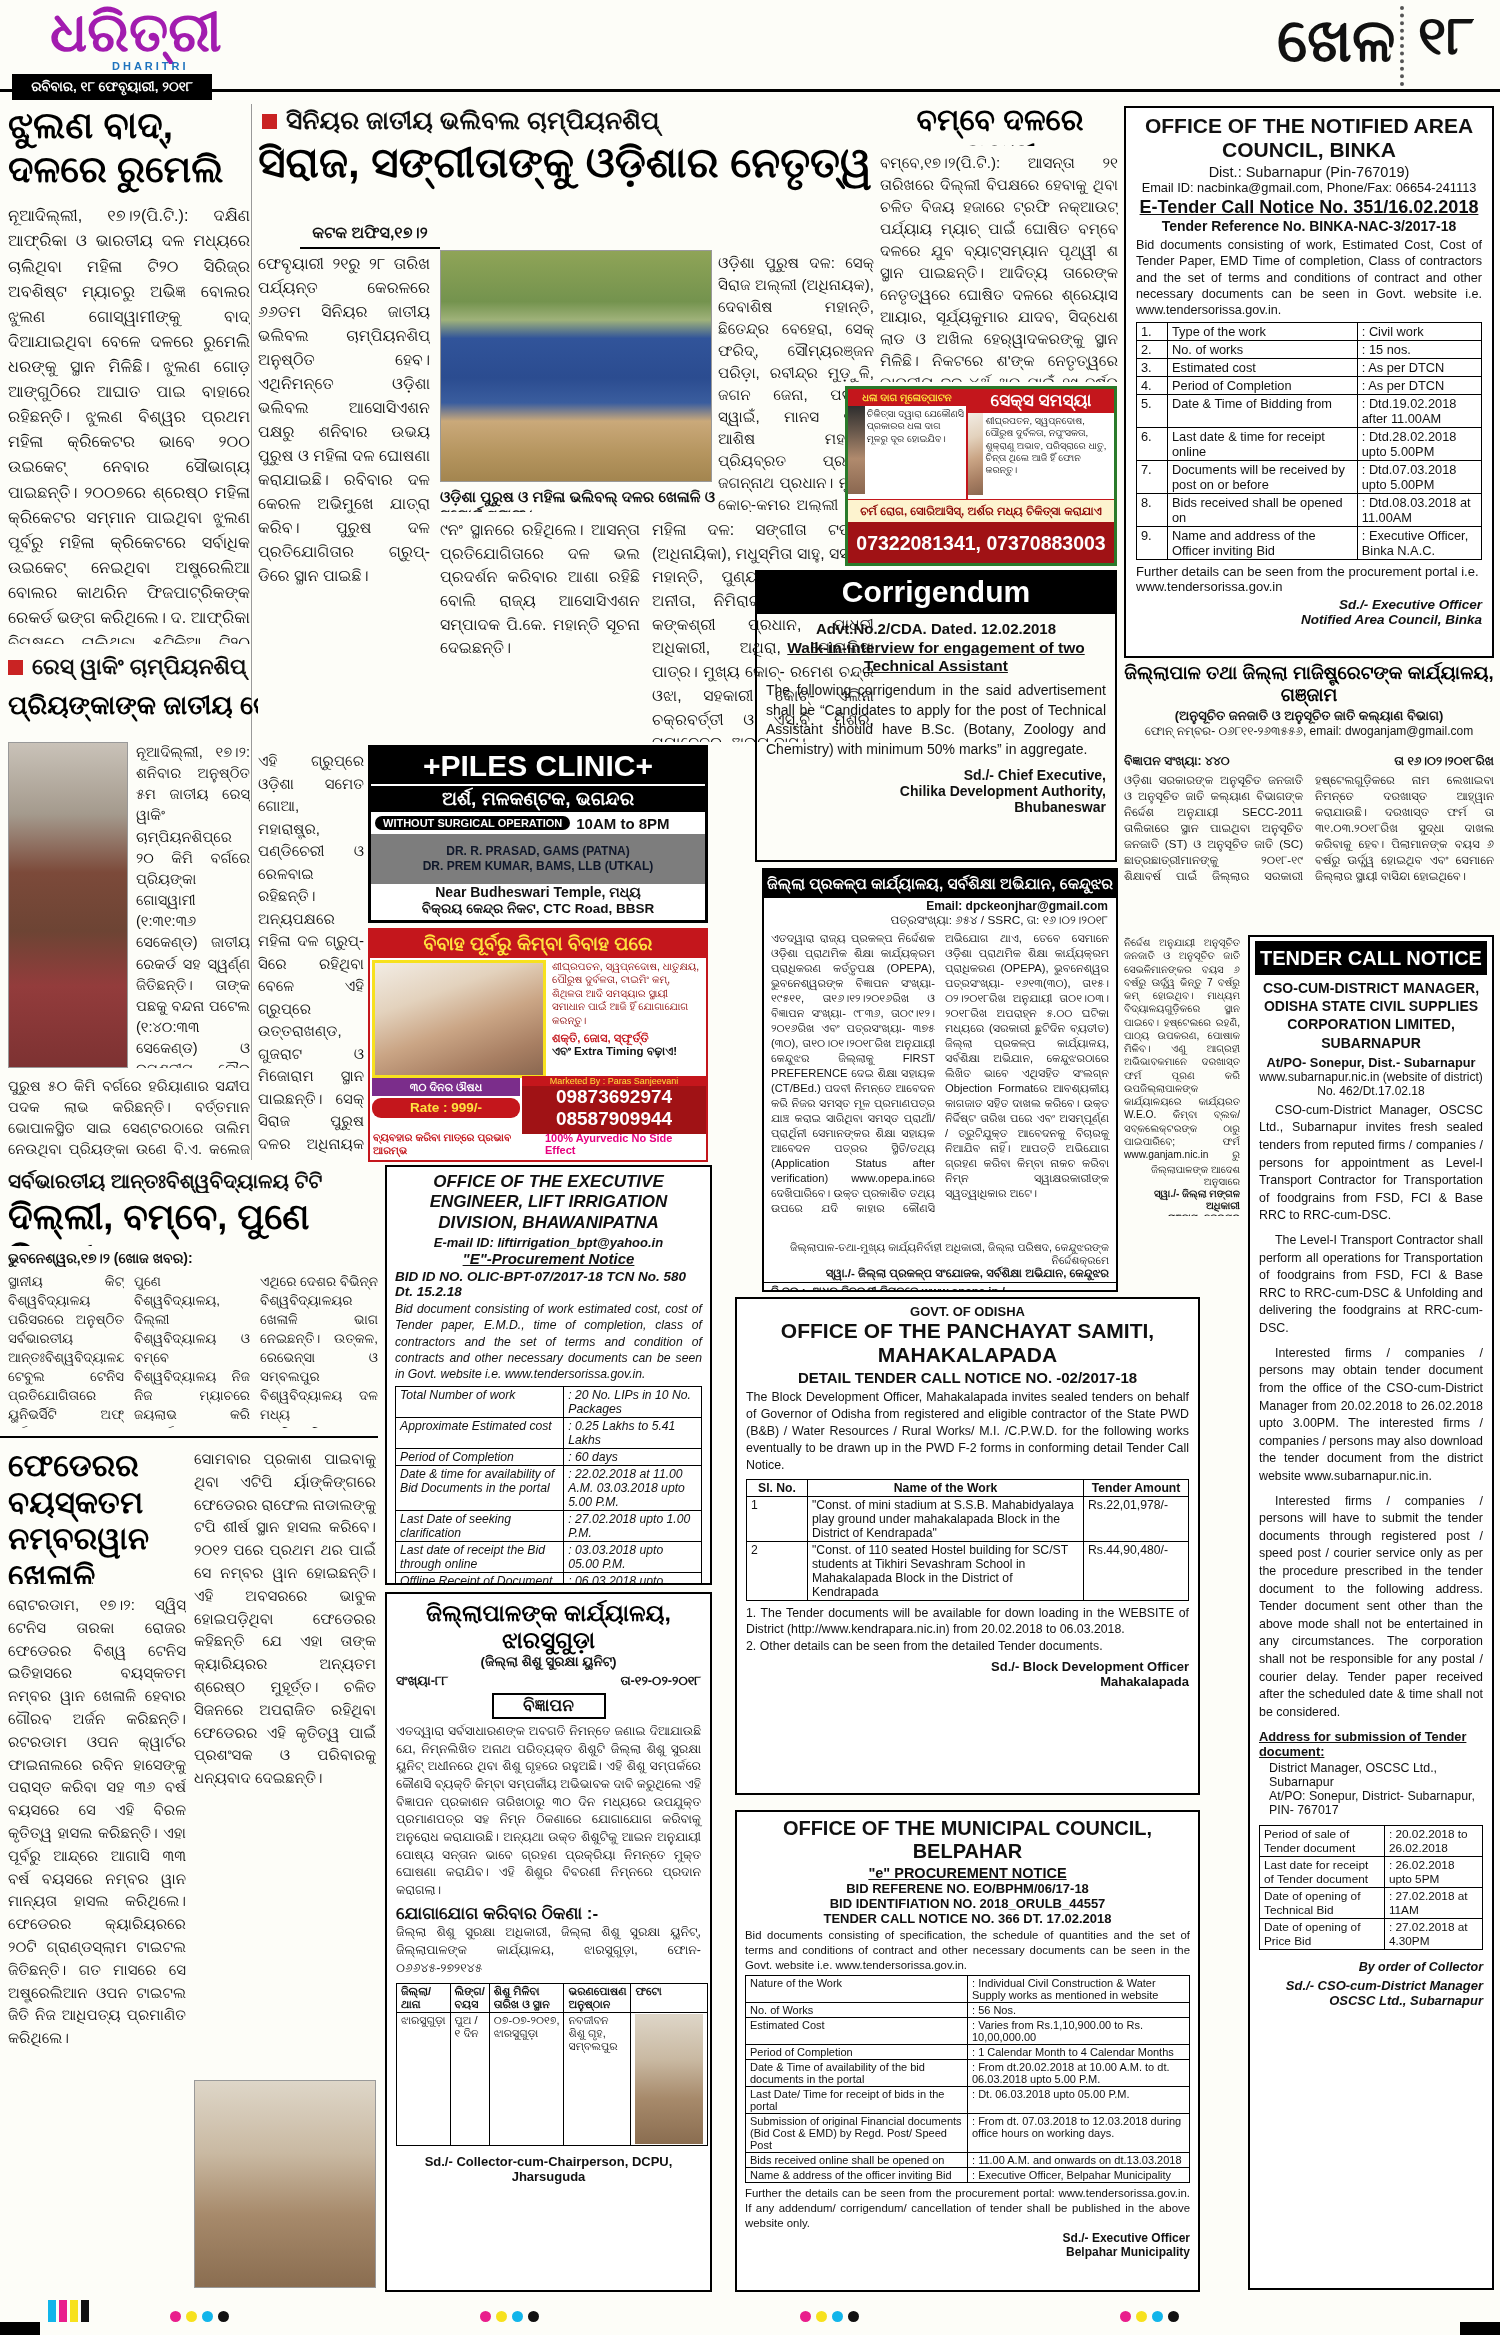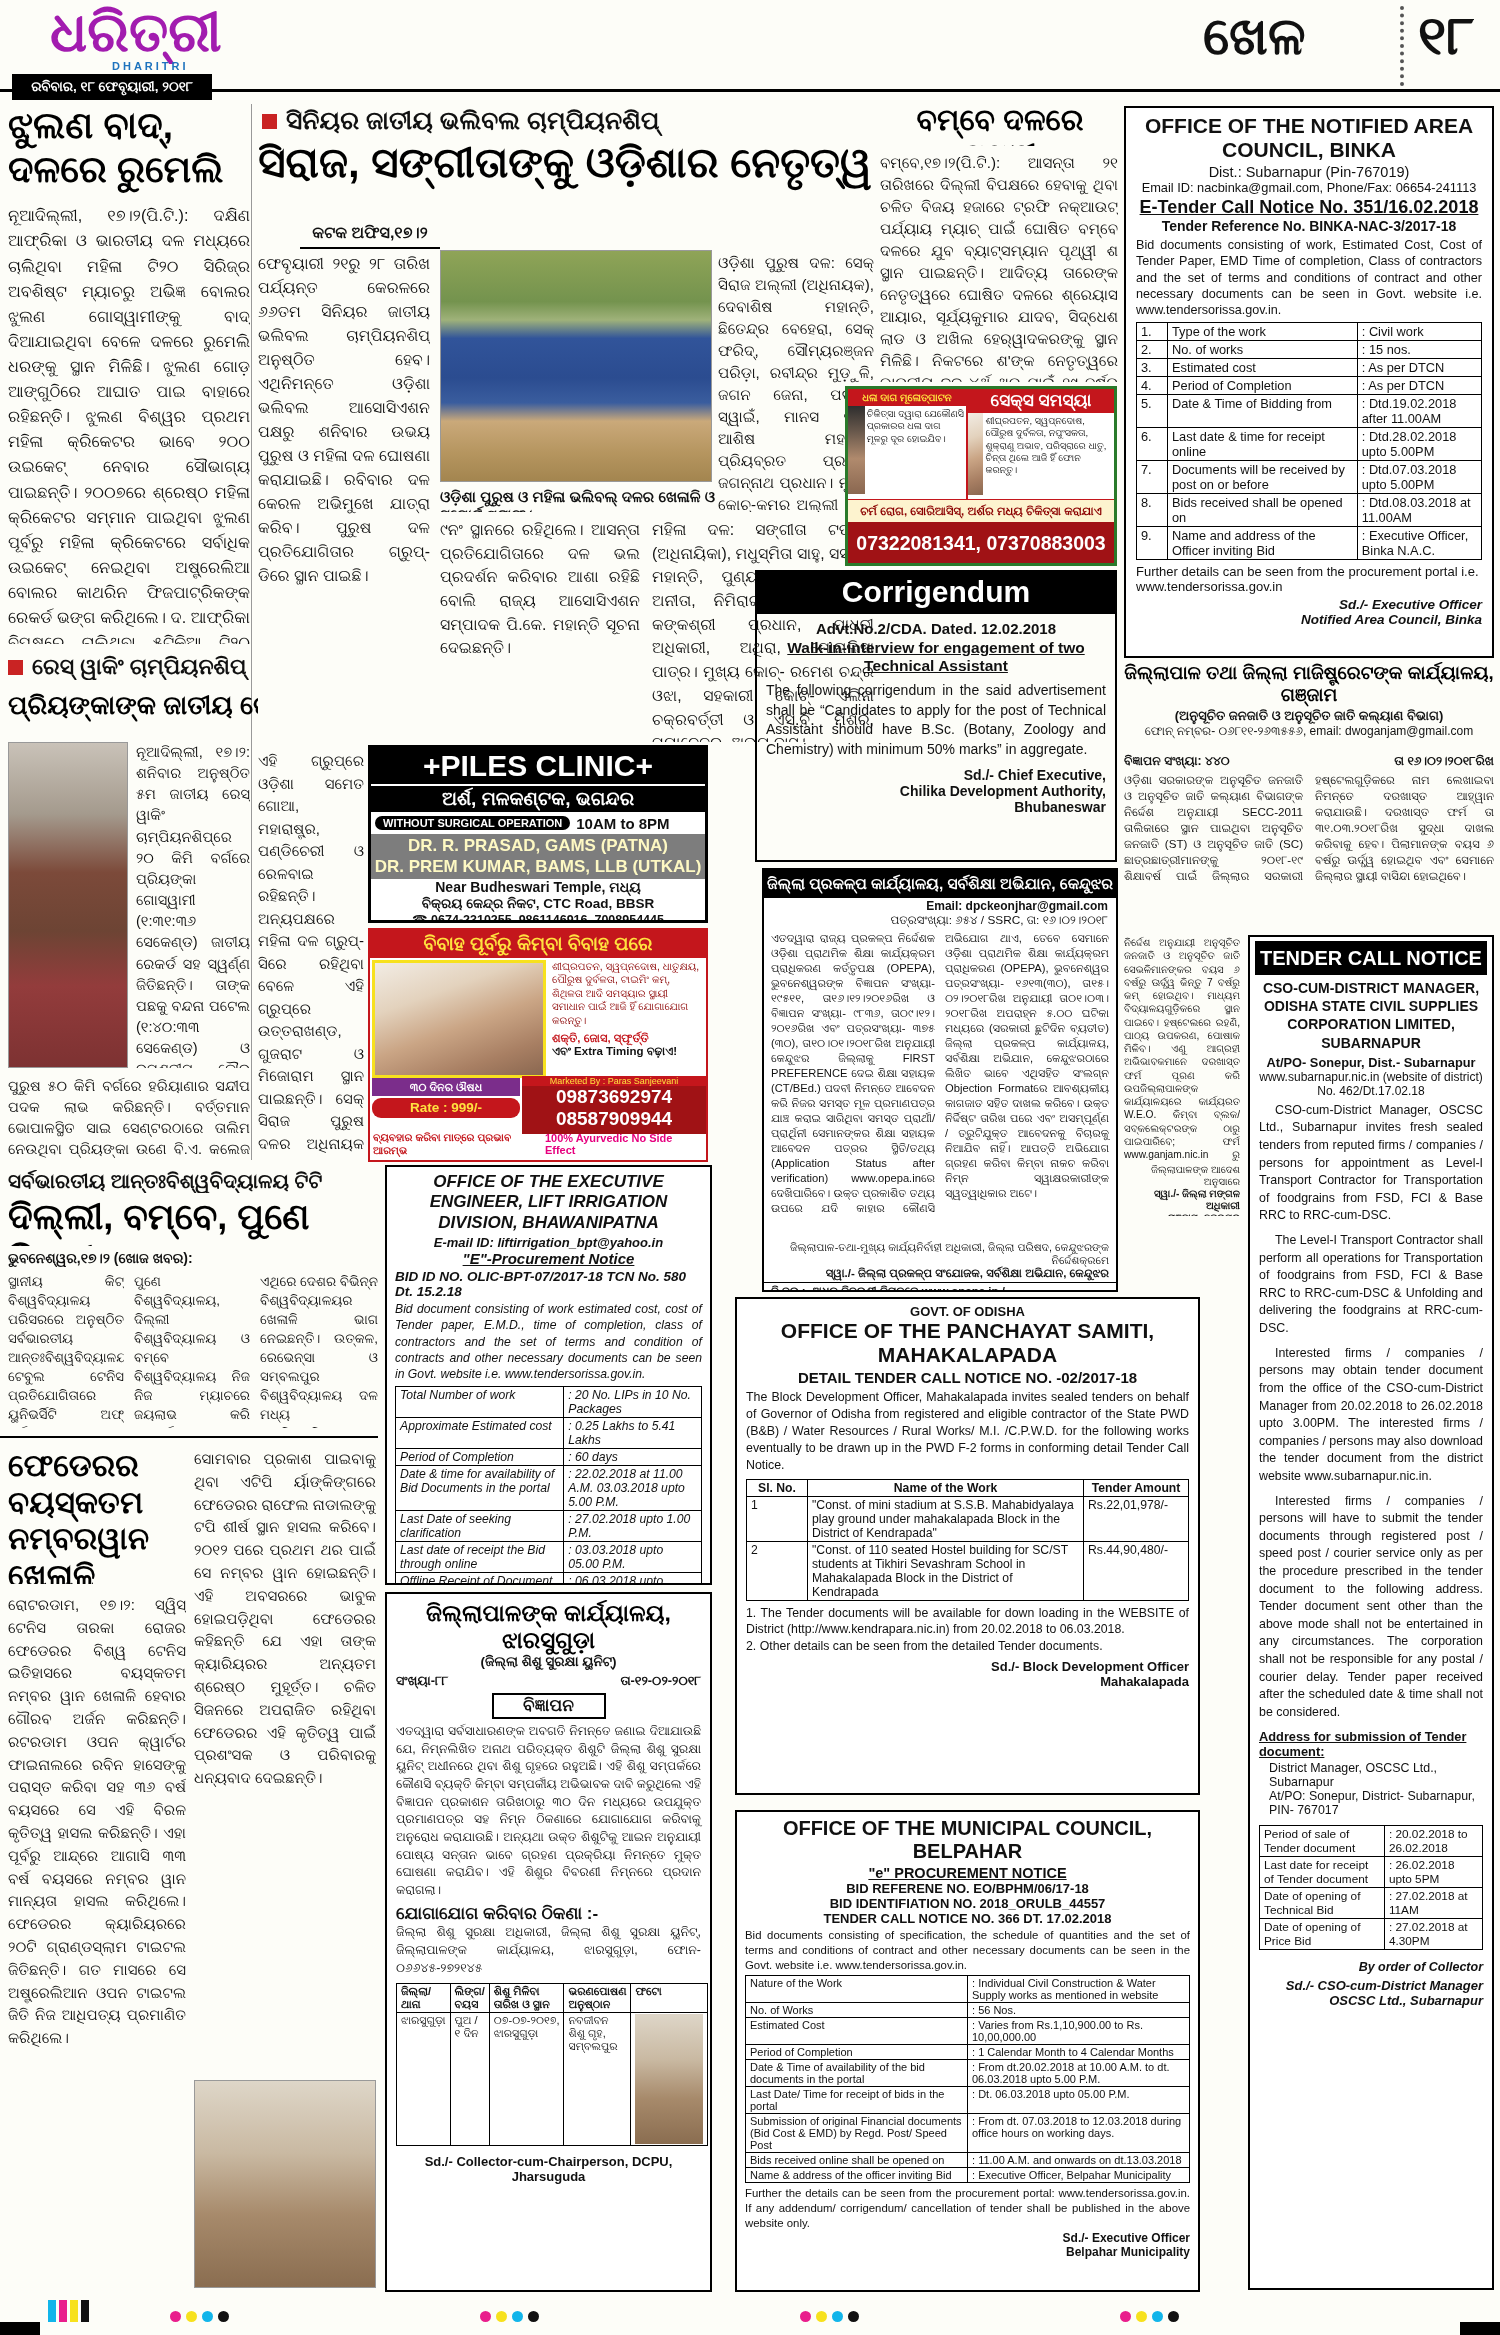--- a/index.html
+++ b/index.html
@@ -32,21 +32,21 @@
 </style>
 </head>
 <body>
 
 <div id="page">
 
   <div class="a" style="left:0;top:89px;width:1500px;height:3px;background:#000;"></div>
   <div class="a b" style="left:50px;top:0px;width:230px;height:64px;font-size:55px;color:#a21caf;">ଧରିତ୍ରୀ</div>
   <div class="a b" style="left:112px;top:60px;font-size:11px;letter-spacing:3px;color:#1e73be;">DHARITRI</div>
   <div class="a blackband b c" style="left:12px;top:74px;width:200px;height:26px;font-size:13.5px;line-height:26px;">ରବିବାର, ୧୮ ଫେବୃୟାରୀ, ୨୦୧୮</div>
-  <div class="a b" style="left:1203px;top:6px;font-size:52px;">ଖେଳ</div>
+  <div class="a b" style="left:1277px;top:6px;font-size:60px;">ଖେଳ</div>
   <div class="a dotrule" style="left:1400px;top:6px;height:80px;width:0;"></div>
   <div class="a b" style="left:1418px;top:4px;font-size:54px;">୧୮</div>
 
   <div class="a" style="left:8px;top:104px;width:242px;height:540px;">
     <div class="b odhead pre" style="font-size:37px;">ଝୁଲଣ ବାଦ୍,
 ଦଳରେ ରୁମେଲି</div>
     <div class="j" style="margin-top:12px;font-size:16.2px;line-height:1.55;">ନୂଆଦିଲ୍ଲୀ, ୧୭।୨(ପି.ଟି.): ଦକ୍ଷିଣ ଆଫ୍ରିକା ଓ ଭାରତୀୟ ଦଳ ମଧ୍ୟରେ ଚାଲିଥିବା ମହିଳା ଟି୨୦ ସିରିଜ୍‌ର ଅବଶିଷ୍ଟ ମ୍ୟାଚରୁ ଅଭିଜ୍ଞ ବୋଲର ଝୁଲଣ ଗୋସ୍ୱାମୀଙ୍କୁ ବାଦ୍ ଦିଆଯାଇଥିବା ବେଳେ ଦଳରେ ରୁମେଲି ଧରଙ୍କୁ ସ୍ଥାନ ମିଳିଛି। ଝୁଲଣ ଗୋଡ଼ ଆଙ୍ଗୁଠିରେ ଆଘାତ ପାଇ ବାହାରେ ରହିଛନ୍ତି। ଝୁଲଣ ବିଶ୍ୱର ପ୍ରଥମ ମହିଳା କ୍ରିକେଟର ଭାବେ ୨୦୦ ଉଇକେଟ୍ ନେବାର ସୌଭାଗ୍ୟ ପାଇଛନ୍ତି। ୨୦୦୭ରେ ଶ୍ରେଷ୍ଠ ମହିଳା କ୍ରିକେଟର ସମ୍ମାନ ପାଇଥିବା ଝୁଲଣ ପୂର୍ବରୁ ମହିଳା କ୍ରିକେଟରେ ସର୍ବାଧିକ ଉଇକେଟ୍ ନେଇଥିବା ଅଷ୍ଟ୍ରେଲିଆ ବୋଲର କାଥରିନ ଫିଜପାଟ୍ରିକଙ୍କ ରେକର୍ଡ ଭଙ୍ଗ କରିଥିଲେ। ଦ. ଆଫ୍ରିକା ବିପକ୍ଷରେ ଚାଲିଥିବା ୫ଟିକିଆ ଟି୨୦ ସିରିଜ୍‌ରେ ଭାରତୀୟ ଦଳ ୨-୦ ବ୍ୟବଧାନରେ ଆଗୁଆ ରହିଛି।</div>
   </div>
   <div class="a" style="left:251px;top:104px;width:1px;height:1056px;background:#999;"></div>
 
@@ -170,21 +170,21 @@
   <div class="a j" style="left:136px;top:742px;width:114px;height:326px;font-size:14.6px;line-height:1.45;">ନୂଆଦିଲ୍ଲୀ, ୧୭।୨: ଶନିବାର ଅନୁଷ୍ଠିତ ୫ମ ଜାତୀୟ ରେସ୍ ୱାକିଂ ଚାମ୍ପିୟନଶିପ୍‌ରେ ୨୦ କିମି ବର୍ଗରେ ପ୍ରିୟଙ୍କା ଗୋସ୍ୱାମୀ (୧:୩୧:୩୬ ସେକେଣ୍ଡ) ଜାତୀୟ ରେକର୍ଡ ସହ ସ୍ୱର୍ଣ୍ଣ ଜିତିଛନ୍ତି। ତାଙ୍କ ପଛକୁ ବନ୍ଦନା ପଟେଲ (୧:୪୦:୩୩ ସେକେଣ୍ଡ) ଓ ରମଣଦୀପ କୌର (୧:୪୪:୦୬) ଦ୍ୱିତୀୟ ଓ ତୃତୀୟ ସ୍ଥାନରେ ରହିଥିଲେ।</div>
   <div class="a j" style="left:8px;top:1076px;width:242px;height:84px;font-size:14.6px;line-height:1.45;">ପୁରୁଷ ୫୦ କିମି ବର୍ଗରେ ହରିୟାଣାର ସନ୍ଦୀପ ପଦକ ଲାଭ କରିଛନ୍ତି। ବର୍ତ୍ତମାନ ଭୋପାଳସ୍ଥିତ ସାଇ ସେଣ୍ଟରଠାରେ ତାଲିମ ନେଉଥିବା ପ୍ରିୟଙ୍କା ଉଣେ ବି.ଏ. କଲେଜ ଛାତ୍ରୀ। ସେ ପୁରୁଷ ୫୦ କିମି ଟାଇମିଂରେ ଫିନିଶ ଅତିକ୍ରମ କରିଥିଲେ।</div>
 
   <div class="a" style="left:368px;top:745px;width:340px;height:178px;border:3px solid #000;background:#fff;">
     <div class="blackband b c" style="font-size:30px;height:36px;line-height:36px;">+PILES CLINIC+</div>
     <div class="blackband b c" style="font-size:19px;height:26px;line-height:26px;border-top:2px solid #fff;">ଅର୍ଶ, ମଳକଣ୍ଟକ, ଭଗନ୍ଦର</div>
     <div style="display:flex;align-items:center;height:22px;padding:0 4px;gap:6px;">
       <span class="blackband b" style="font-size:11px;border-radius:10px;padding:1px 8px;">WITHOUT SURGICAL OPERATION</span>
       <span class="b" style="font-size:15px;">10AM to 8PM</span>
     </div>
-    <div class="c b" style="background:#7d7d7d;color:#fef9c3;font-size:17px;line-height:1.25;padding:1px 0;">
+    <div class="c b" style="background:#7d7d7d;color:#0f172a;font-size:12px;line-height:1.25;padding:10px 0;">
       <div>DR. R. PRASAD, GAMS (PATNA)</div>
       <div>DR. PREM KUMAR, BAMS, LLB (UTKAL)</div>
     </div>
     <div class="c b" style="font-size:14px;">Near Budheswari Temple, ମଧ୍ୟ</div>
     <div class="c b" style="font-size:13.5px;">ବିକ୍ରୟ କେନ୍ଦ୍ର ନିକଟ, CTC Road, BBSR</div>
     <div class="c b" style="font-size:12.5px;border-bottom:1.5px solid #000;">☎ 0674-2310255, 9861146916, 7008954445</div>
     <div class="c b" style="font-size:13px;">VSS Nagar, Q.N.- B/L-107, Vanivihar, BBSR</div>
 
   </div>
 

